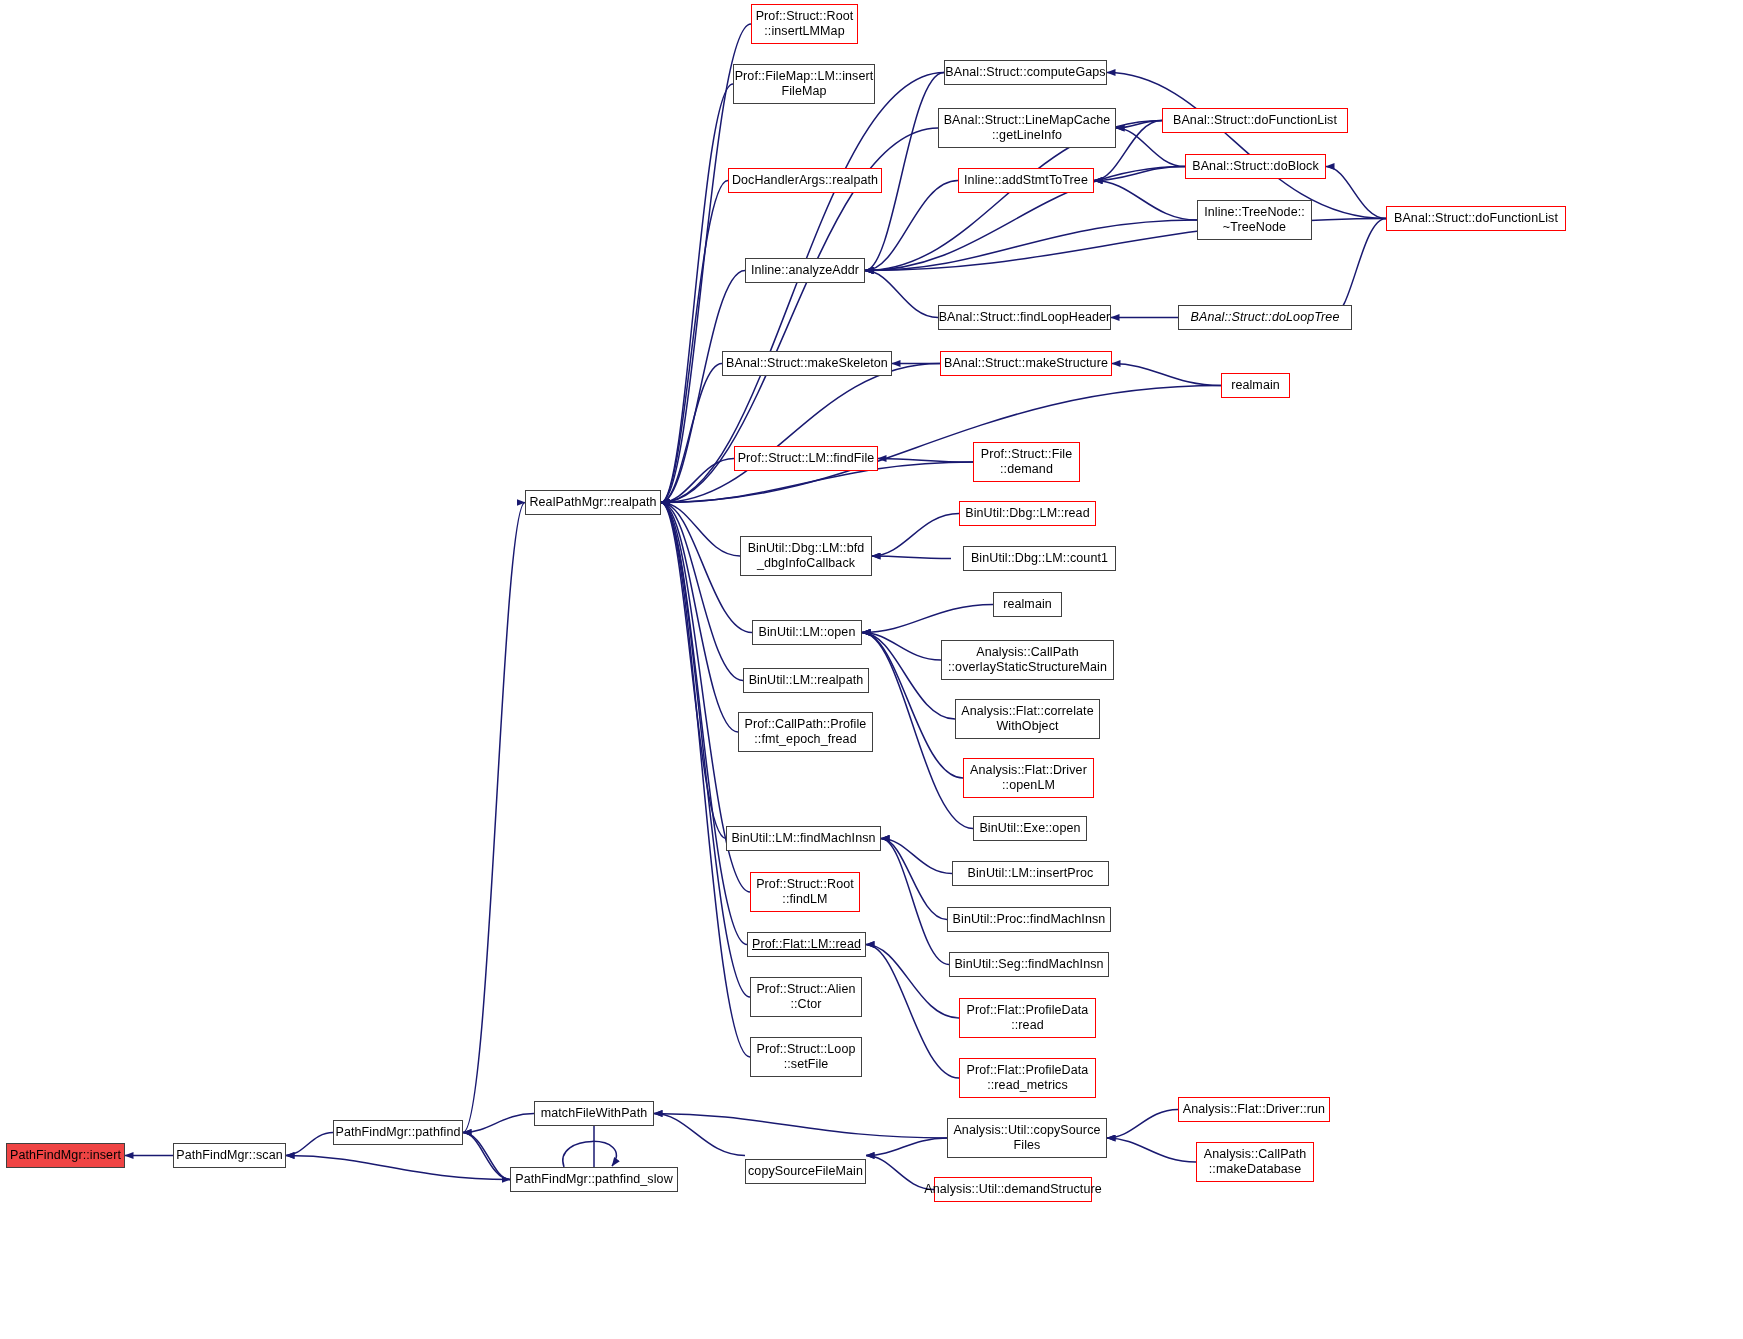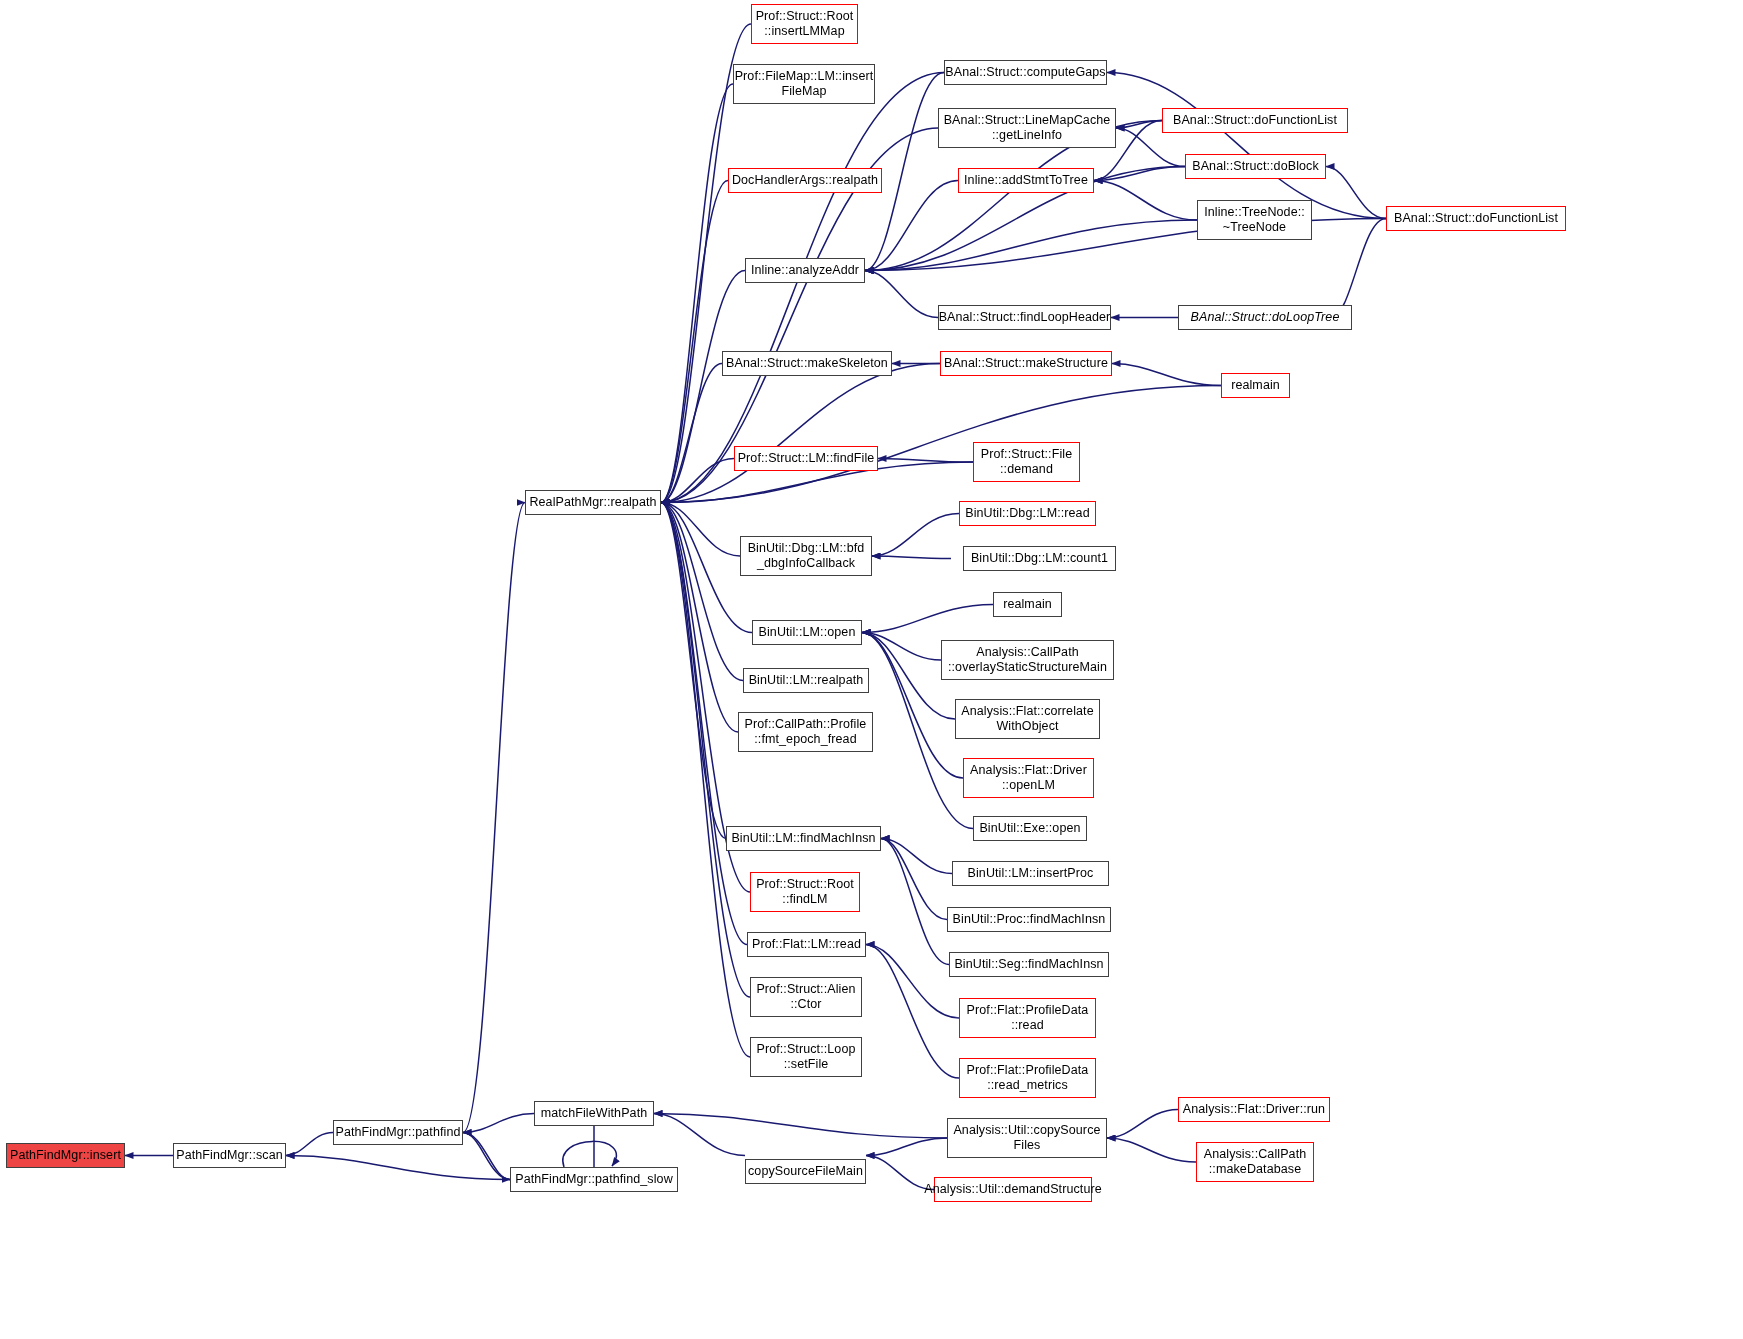--- a/index.html
+++ b/index.html
@@ -154,21 +154,21 @@
       <div class="node red" style="left: 734px; top: 446px; width: 144px; height: 25px;">Prof::Struct::LM::findFile</div>
       <div class="node black" style="left: 740px; top: 536px; width: 132px; height: 40px;">BinUtil::Dbg::LM::bfd
 _dbgInfoCallback</div>
       <div class="node black" style="left: 752px; top: 620px; width: 110px; height: 25px;">BinUtil::LM::open</div>
       <div class="node black" style="left: 743px; top: 668px; width: 126px; height: 25px;">BinUtil::LM::realpath</div>
       <div class="node black" style="left: 738px; top: 712px; width: 135px; height: 40px;">Prof::CallPath::Profile
 ::fmt_epoch_fread</div>
       <div class="node black" style="left: 726px; top: 826px; width: 155px; height: 25px;">BinUtil::LM::findMachInsn</div>
       <div class="node red" style="left: 750px; top: 872px; width: 110px; height: 40px;">Prof::Struct::Root
 ::findLM</div>
-      <div class="node black" style="left: 747px; top: 932px; width: 119px; height: 25px;">Prof::Flat::LM::read</div>
+      <div class="node black" style="left: 747px; top: 932px; width: 119px; height: 25px; text-decoration: underline;">Prof::Flat::LM::read</div>
       <div class="node black" style="left: 750px; top: 977px; width: 112px; height: 40px;">Prof::Struct::Alien
 ::Ctor</div>
       <div class="node black" style="left: 750px; top: 1037px; width: 112px; height: 40px;">Prof::Struct::Loop
 ::setFile</div>
       <div class="node black" style="left: 944px; top: 60px; width: 163px; height: 25px;">BAnal::Struct::computeGaps</div>
       <div class="node black" style="left: 938px; top: 108px; width: 178px; height: 40px;">BAnal::Struct::LineMapCache
 ::getLineInfo</div>
       <div class="node red" style="left: 958px; top: 168px; width: 136px; height: 25px;">Inline::addStmtToTree</div>
       <div class="node red" style="left: 1162px; top: 108px; width: 186px; height: 25px;">BAnal::Struct::doFunctionList</div>
       <div class="node red" style="left: 1185px; top: 154px; width: 141px; height: 25px;">BAnal::Struct::doBlock</div>

